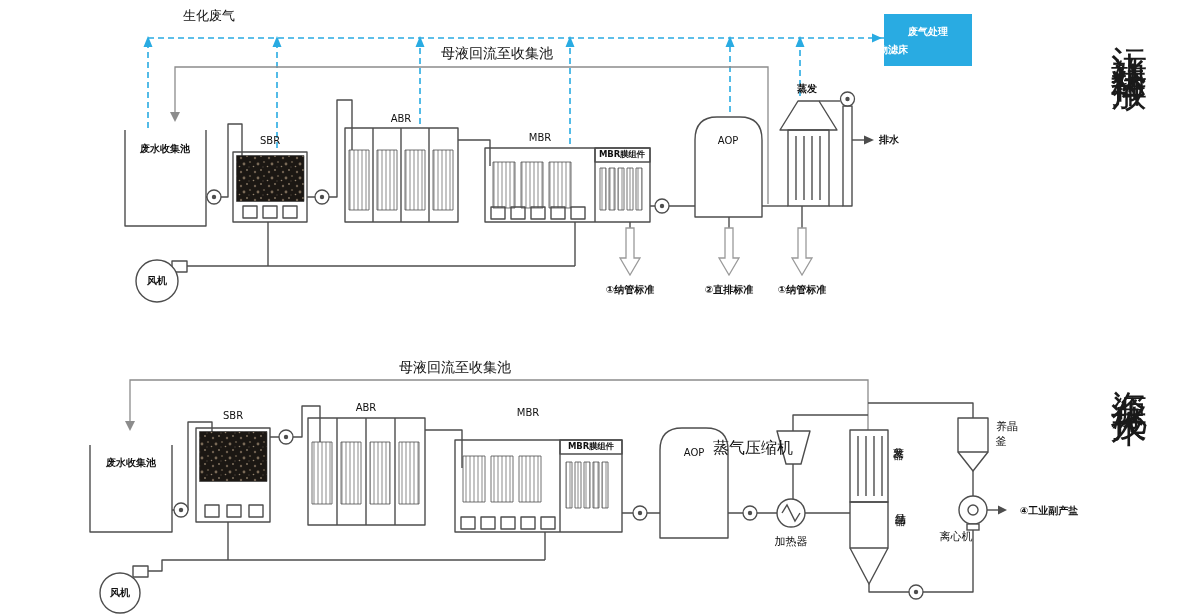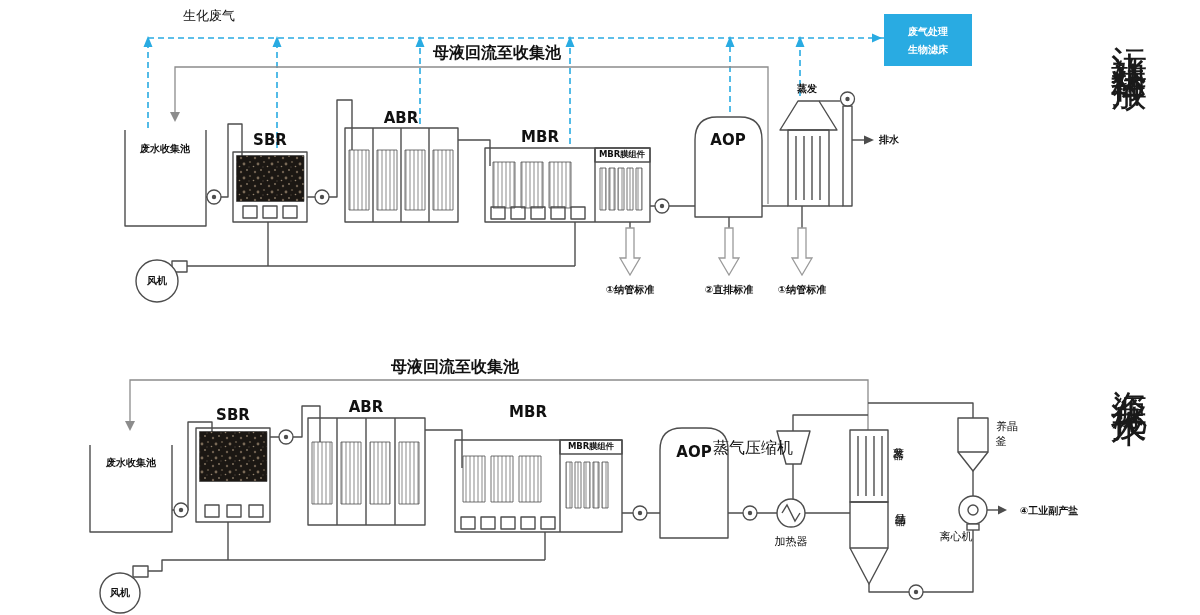--- a/index.html
+++ b/index.html
@@ -5,22 +5,22 @@
   * { margin:0; padding:0; box-sizing:border-box; }
   html,body { background:#ffffff; }
   #stage {
     position:relative; width:1168px; height:615px; background:#fff; overflow:hidden;
     font-family:"DejaVu Sans","Liberation Sans",sans-serif; color:#111;padding-left:20px;
   }
   #diagram { position:absolute; left:0; top:0; }
   .lbl { position:absolute; white-space:nowrap; color:#111; line-height:1.15;
          transform:translate(-50%,-50%); }
   .s13  { font-size:13px; }
-  .s13b { font-size:15px; font-weight:bold; }
-  .s12  { font-size:16px;font-weight:bold; }
+  .s13b { font-size:10px; font-weight:normal; }
+  .s12  { font-size:14px; }
   .s12b { font-size:10px; font-weight:bold; }
   .s11  { font-size:11px; }
   .s10  { font-size:16px; }
   .s9b  { font-size:8.5px; font-weight:bold; letter-spacing:-0.2px;text-align:center; }
   .white { color:#ffffff; }
   .vlbl { position:absolute; writing-mode:vertical-rl; text-orientation:upright;
           transform:translateX(-50%); font-size:11px; color:#111; letter-spacing:1.5px;
           white-space:nowrap; }
   .side-title { position:absolute; left:1104px; writing-mode:vertical-rl;
           text-orientation:upright; font-family:"DejaVu Serif","Liberation Serif",serif;
@@ -226,21 +226,21 @@
     <circle cx="916" cy="592" r="2.2"></circle>
   </g>
 
   <circle cx="120" cy="593" r="20" stroke="#4d4d4d" stroke-width="1.4" fill="#ffffff"></circle>
   <polygon points="998,505.5 998,514.5 1007,510" fill="#4d4d4d"></polygon>
 </svg>
 
 <span class="lbl s13" style="left:209px;top:16px">生化废气</span>
 <span class="lbl s12" style="left:497px;top:53px">母液回流至收集池</span>
 <span class="lbl s12b white" style="left:928px;top:32px">废气处理</span>
-<span class="lbl s12b white" style="left:928px;top:50px">生物滤床</span>
+<span class="lbl s12b white" style="left:888px;top:50px">生物滤床</span>
 <span class="lbl s12b" style="left:165px;top:149px">废水收集池</span>
 <span class="lbl s13b" style="left:270px;top:141px">SBR</span>
 <span class="lbl s13b" style="left:401px;top:119px">ABR</span>
 <span class="lbl s13b" style="left:540px;top:138px">MBR</span>
 <span class="lbl s9b" style="left:622px;top:155px">MBR膜组件</span>
 <span class="lbl s13b" style="left:728px;top:141px">AOP</span>
 <span class="lbl s12b" style="left:807px;top:89px">蒸发</span>
 <span class="lbl s12b" style="left:889px;top:140px">排水</span>
 <span class="lbl s12b" style="left:157px;top:281px">风机</span>
 <span class="lbl s12b" style="left:630px;top:290px">①纳管标准</span>

